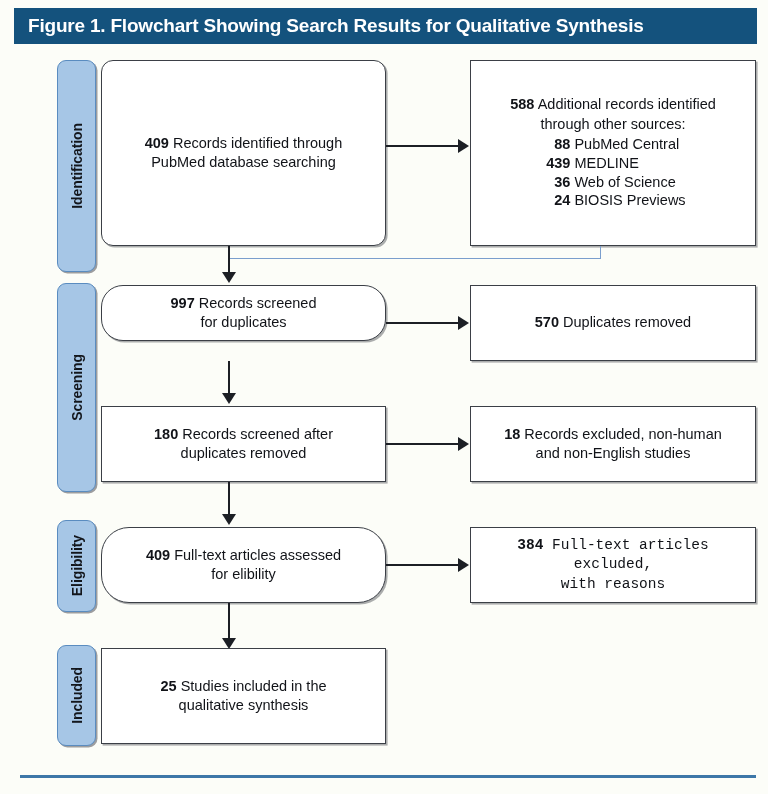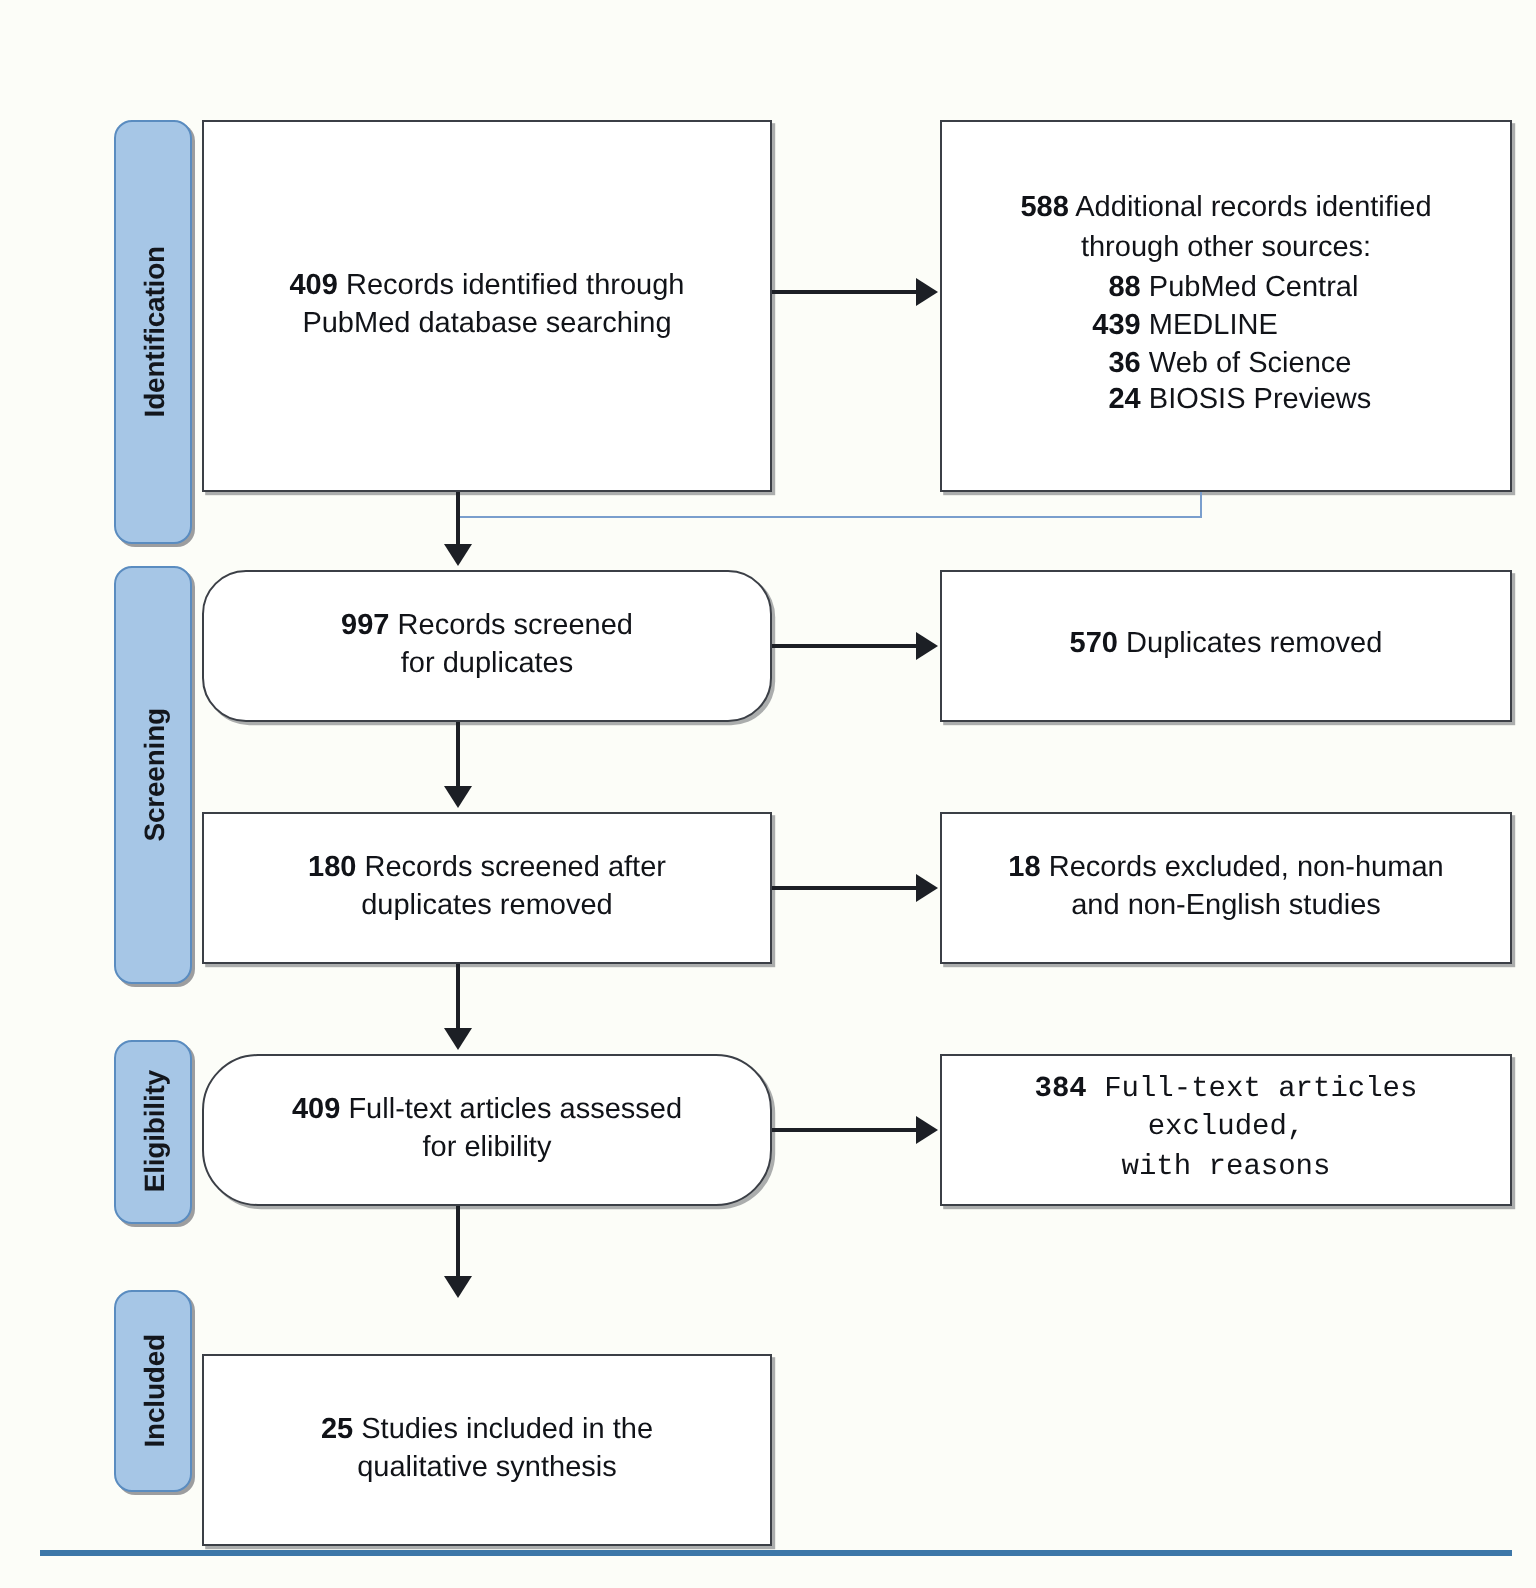--- a/index.html
+++ b/index.html
@@ -85,35 +85,38 @@
   .footrule{
     position:absolute;left:20px;top:775px;width:736px;height:2.5px;
     background:#3d77a8;
   }
 </style>
 </head>
 <body>
 
 <div id="page">
 
+  <div class="titlebar">
+    <div class="ttl">Figure 1. Flowchart Showing Search Results for Qualitative Synthesis</div>
+  </div>
 
   <div class="tab" style="top:60px;height:210px;">
     <span>Identification</span>
   </div>
   <div class="tab" style="top:283px;height:207px;">
     <span>Screening</span>
   </div>
   <div class="tab" style="top:520px;height:90px;">
     <span>Eligibility</span>
   </div>
   <div class="tab" style="top:645px;height:99px;">
     <span>Included</span>
   </div>
 
-  <div class="box" style="left:101px;top:60px;width:285px;height:186px;">
+  <div class="box" style="left:101px;top:60px;width:285px;height:186px;border-radius:12px;">
     <div class="txt">
       <b>409</b>
       <span>Records identified through</span><br>
       <span>PubMed database searching</span>
     </div>
   </div>
 
   <div class="box srcbox" style="left:470px;top:60px;width:286px;height:186px;">
     <div class="txt">
       <b>588</b>
@@ -142,21 +145,21 @@
 
   <div class="hline" style="left:386px;top:145px;width:74px;"></div>
   <div class="arrow-right" style="left:458px;top:139px;"></div>
 
   <div class="bline" style="left:600px;top:246px;width:1.4px;height:13px;"></div>
   <div class="bline" style="left:228px;top:258px;width:373px;height:1.4px;"></div>
 
   <div class="vline" style="left:228px;top:246px;height:30px;"></div>
   <div class="arrow-down" style="left:222px;top:272px;"></div>
 
-  <div class="box" style="left:101px;top:285px;width:285px;height:76px;border-radius:22px;">
+  <div class="box" style="left:101px;top:285px;width:285px;height:56px;border-radius:22px;">
     <div class="txt">
       <b>997</b>
       <span>Records screened</span><br>
       <span>for duplicates</span>
     </div>
   </div>
 
   <div class="box" style="left:470px;top:285px;width:286px;height:76px;">
     <div class="txt">
       <b>570</b>
@@ -207,21 +210,21 @@
       <span>with reasons</span>
     </div>
   </div>
 
   <div class="hline" style="left:386px;top:564px;width:74px;"></div>
   <div class="arrow-right" style="left:458px;top:558px;"></div>
 
   <div class="vline" style="left:228px;top:603px;height:39px;"></div>
   <div class="arrow-down" style="left:222px;top:638px;"></div>
 
-  <div class="box" style="left:101px;top:648px;width:285px;height:96px;margin-top:29px;">
+  <div class="box" style="left:101px;top:648px;width:285px;height:96px;">
     <div class="txt">
       <b>25</b>
       <span>Studies included in the</span><br>
       <span>qualitative synthesis</span>
     </div>
   </div>
 
   <div class="footrule"></div>
 
 </div>

